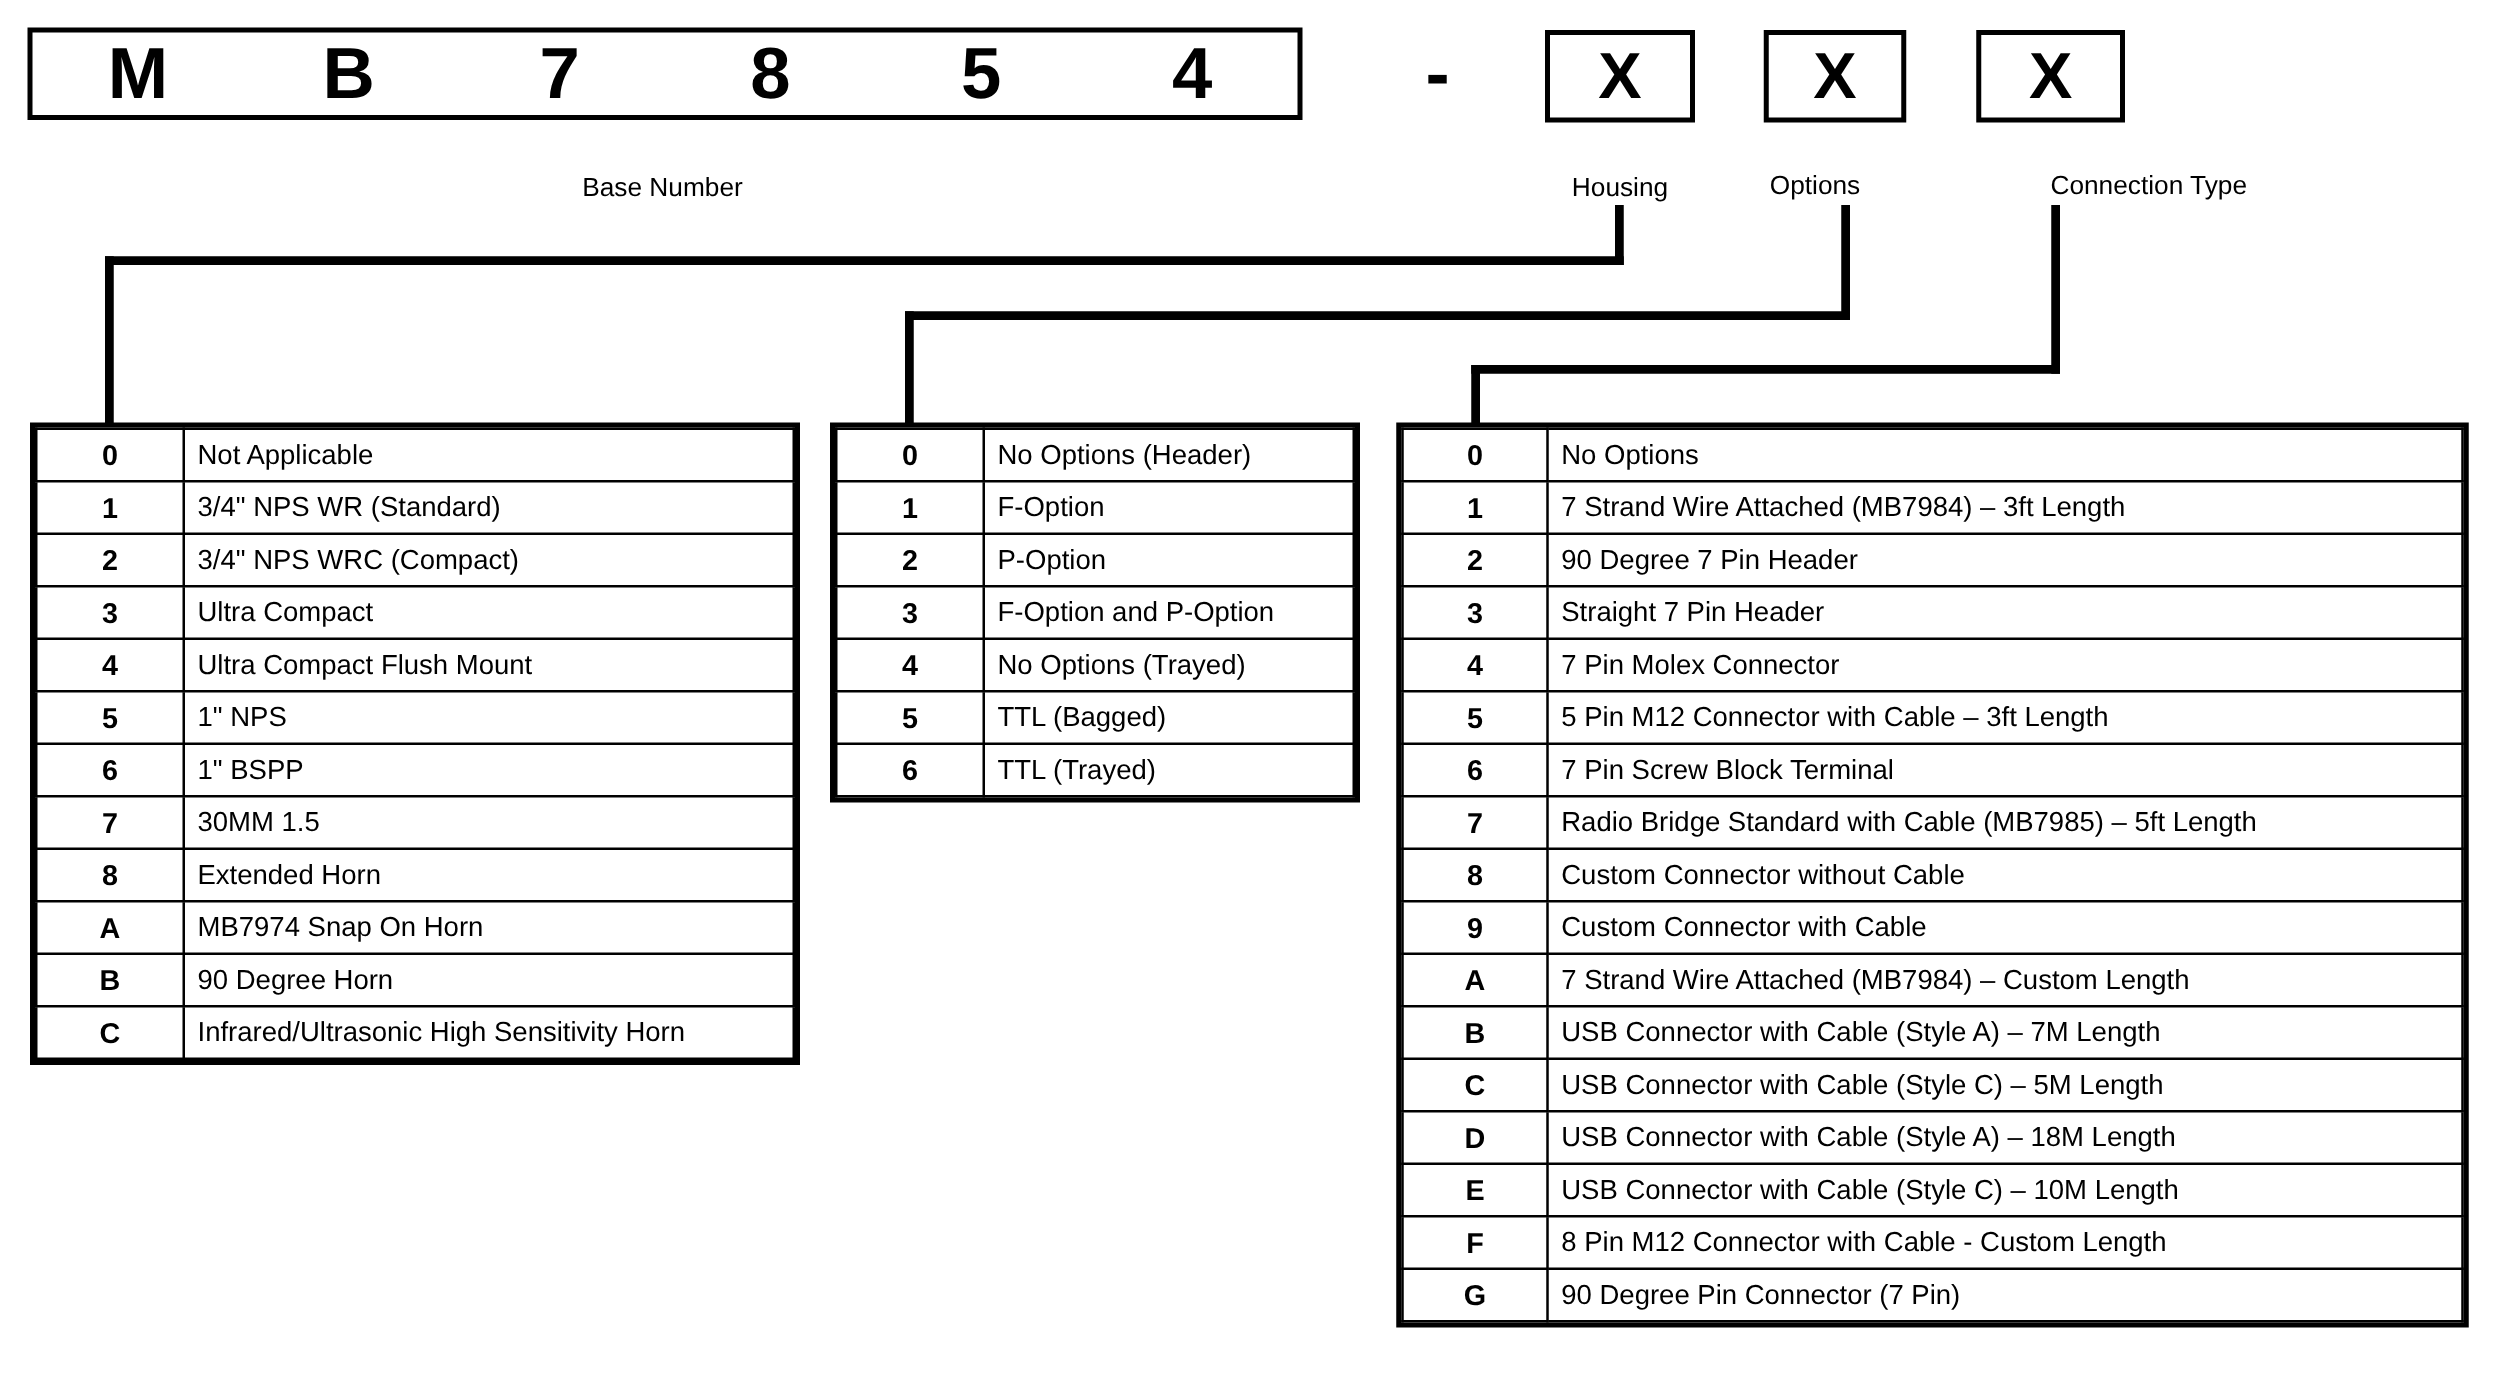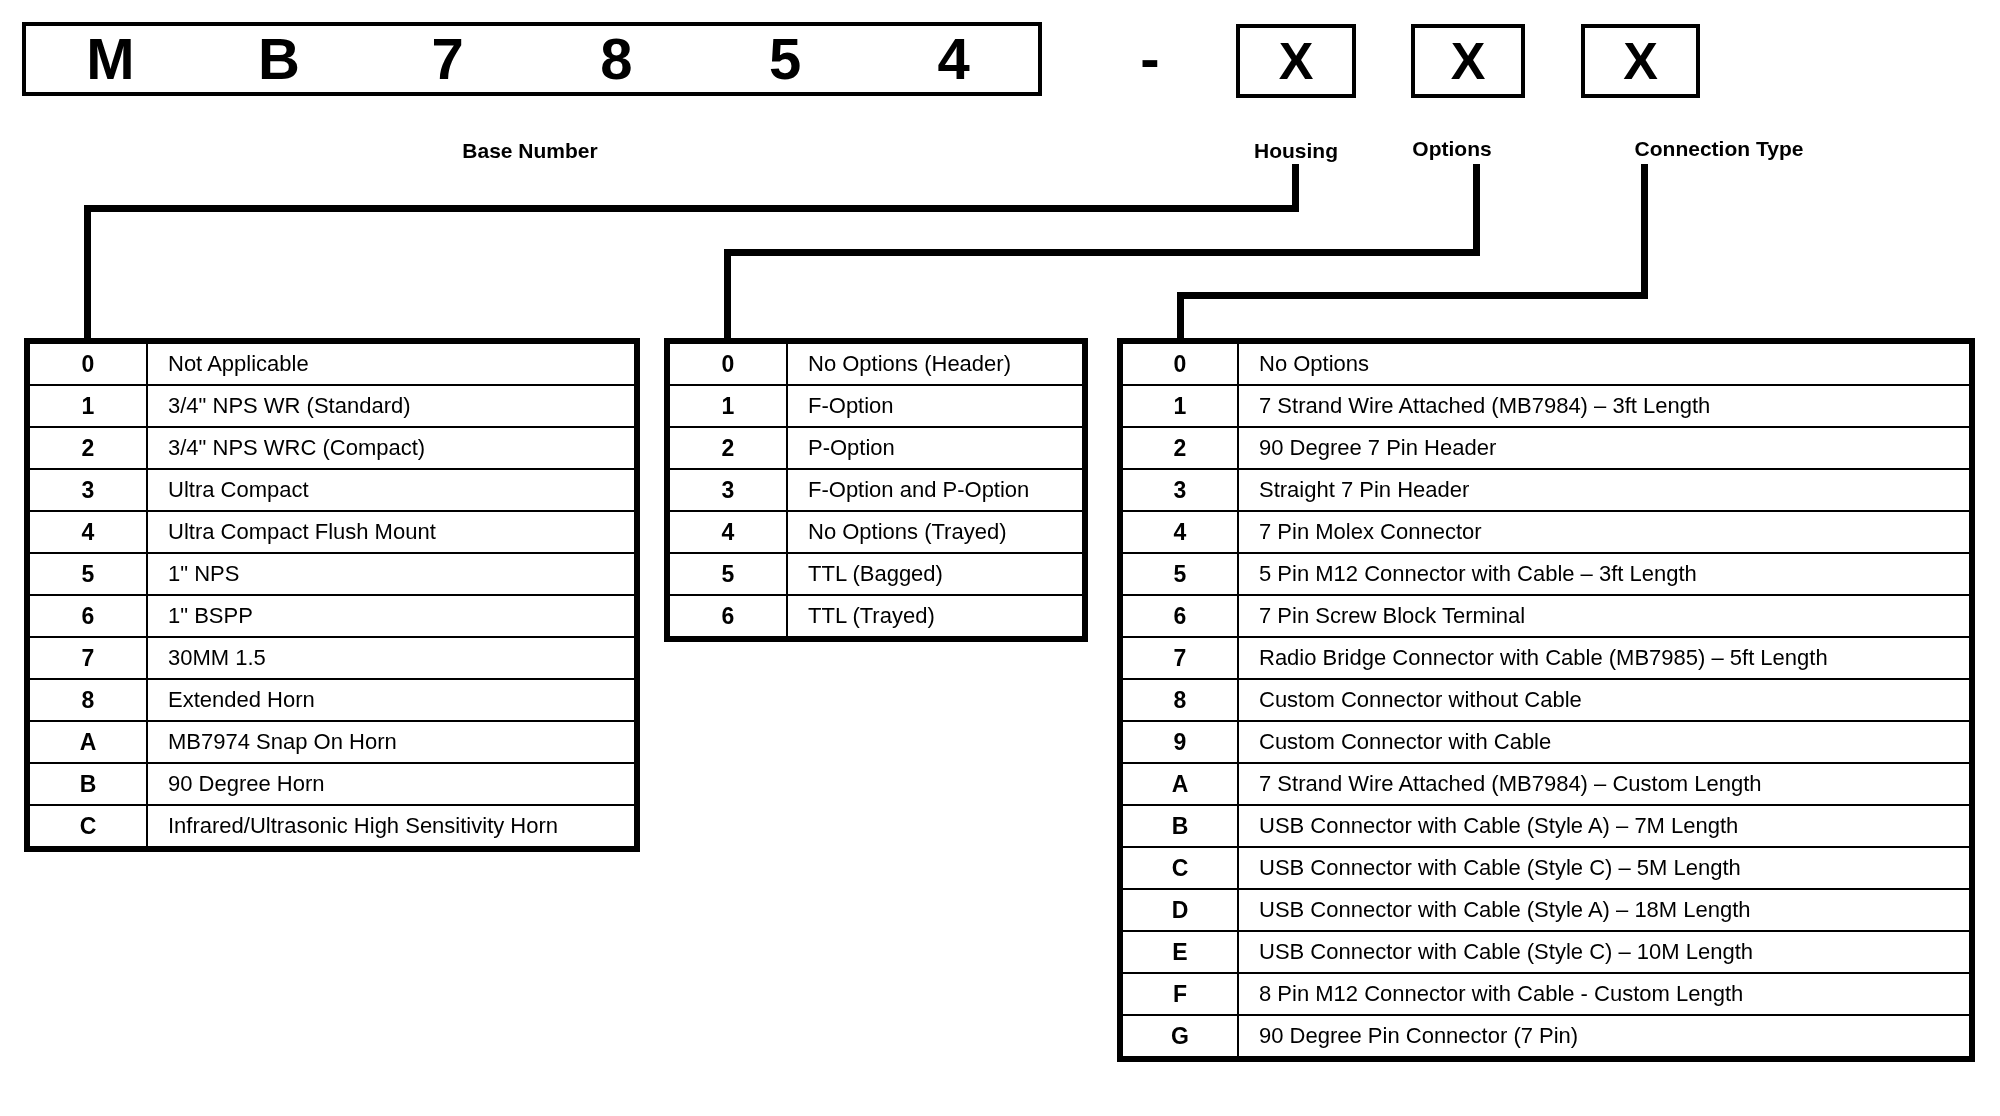--- a/index.html
+++ b/index.html
@@ -61,21 +61,21 @@
     font-weight: bold;
     line-height: 66px;
   }
   #x-housing  { left: 1236px; width: 120px; }
   #x-options  { left: 1411px; width: 114px; }
   #x-conn     { left: 1581px; width: 119px; }
 
   .hdr-label {
     position: absolute;
     font-size: 21px;
-    font-weight: bold;
+    font-weight: normal;
     text-align: center;
     white-space: nowrap;
     line-height: 1;
   }
   #label-base    { left: 330px;  top: 140px; width: 400px; }
   #label-housing { left: 1226px; top: 140px; width: 140px; }
   #label-options { left: 1382px; top: 138px; width: 140px; }
   #label-conn    { left: 1608px; top: 138px; width: 222px; }
 
   
@@ -110,21 +110,21 @@
   }
   .opt-table td.code {
     text-align: center;
     font-weight: bold;
     font-size: 23px;
   }
   .opt-table td.desc {
     text-align: left;
     font-weight: normal;
     font-size: 22px;
-    padding-left: 20px;
+    padding-left: 10px;
     white-space: nowrap;
   }
 
   #tbl-housing { left: 24px;   top: 338px; width: 616px; }
   #tbl-housing col.c1 { width: 118px; }
   #tbl-options { left: 664px;  top: 338px; width: 424px; }
   #tbl-options col.c1 { width: 118px; }
   #tbl-conn    { left: 1117px; top: 338px; width: 858px; }
   #tbl-conn col.c1 { width: 116px; }
 </style>
@@ -293,21 +293,21 @@
           <tr>
             <td class="code">5</td>
             <td class="desc">5 Pin M12 Connector with Cable – 3ft Length</td>
           </tr>
           <tr>
             <td class="code">6</td>
             <td class="desc">7 Pin Screw Block Terminal</td>
           </tr>
           <tr>
             <td class="code">7</td>
-            <td class="desc">Radio Bridge Connector with Cable (MB7985) – 5ft Length</td>
+            <td class="desc">Radio Bridge Standard with Cable (MB7985) – 5ft Length</td>
           </tr>
           <tr>
             <td class="code">8</td>
             <td class="desc">Custom Connector without Cable</td>
           </tr>
           <tr>
             <td class="code">9</td>
             <td class="desc">Custom Connector with Cable</td>
           </tr>
           <tr>

